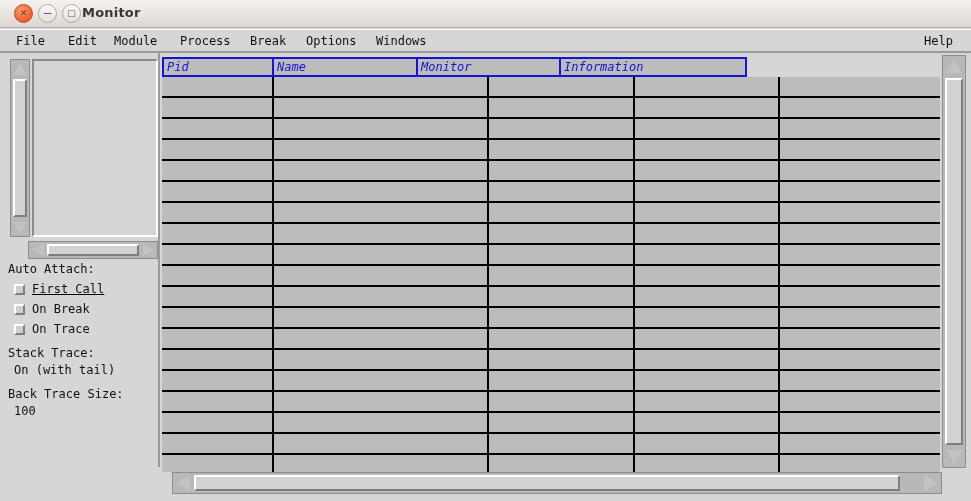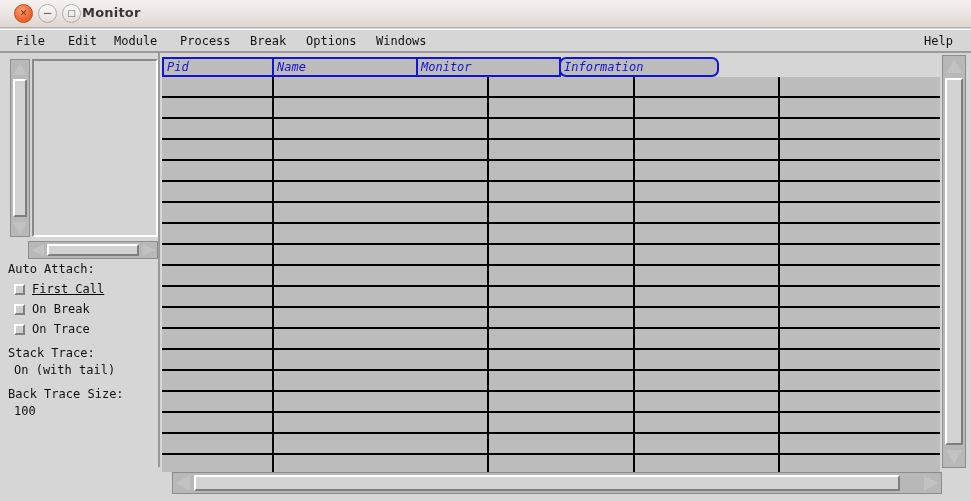--- a/index.html
+++ b/index.html
@@ -335,21 +335,21 @@
     <div class="lp-label" style="left:14px; top:351px;">100</div>
   </div>
 
   <div class="tablewrap">
 
     <div class="table-area">
       <div class="hdr-row" id="hdr-row">
           <div class="hdr-cell" style="width: 112px;">Pid</div>
           <div class="hdr-cell" style="width: 146px;">Name</div>
           <div class="hdr-cell" style="width: 145px;">Monitor</div>
-          <div class="hdr-cell" style="width: 160px; border-radius: 7px;">Information</div>
+          <div class="hdr-cell" style="width: 188px;">Information</div>
         </div>
       <div class="body-rows" id="body-rows">
           <div class="trow">
             <div class="tcell" style="width: 112px;"></div>
             <div class="tcell" style="width: 215px;"></div>
             <div class="tcell" style="width: 146px;"></div>
             <div class="tcell" style="width: 145px;"></div>
             <div class="tcell" style="width: 160px;"></div>
           </div>
           <div class="trow">

